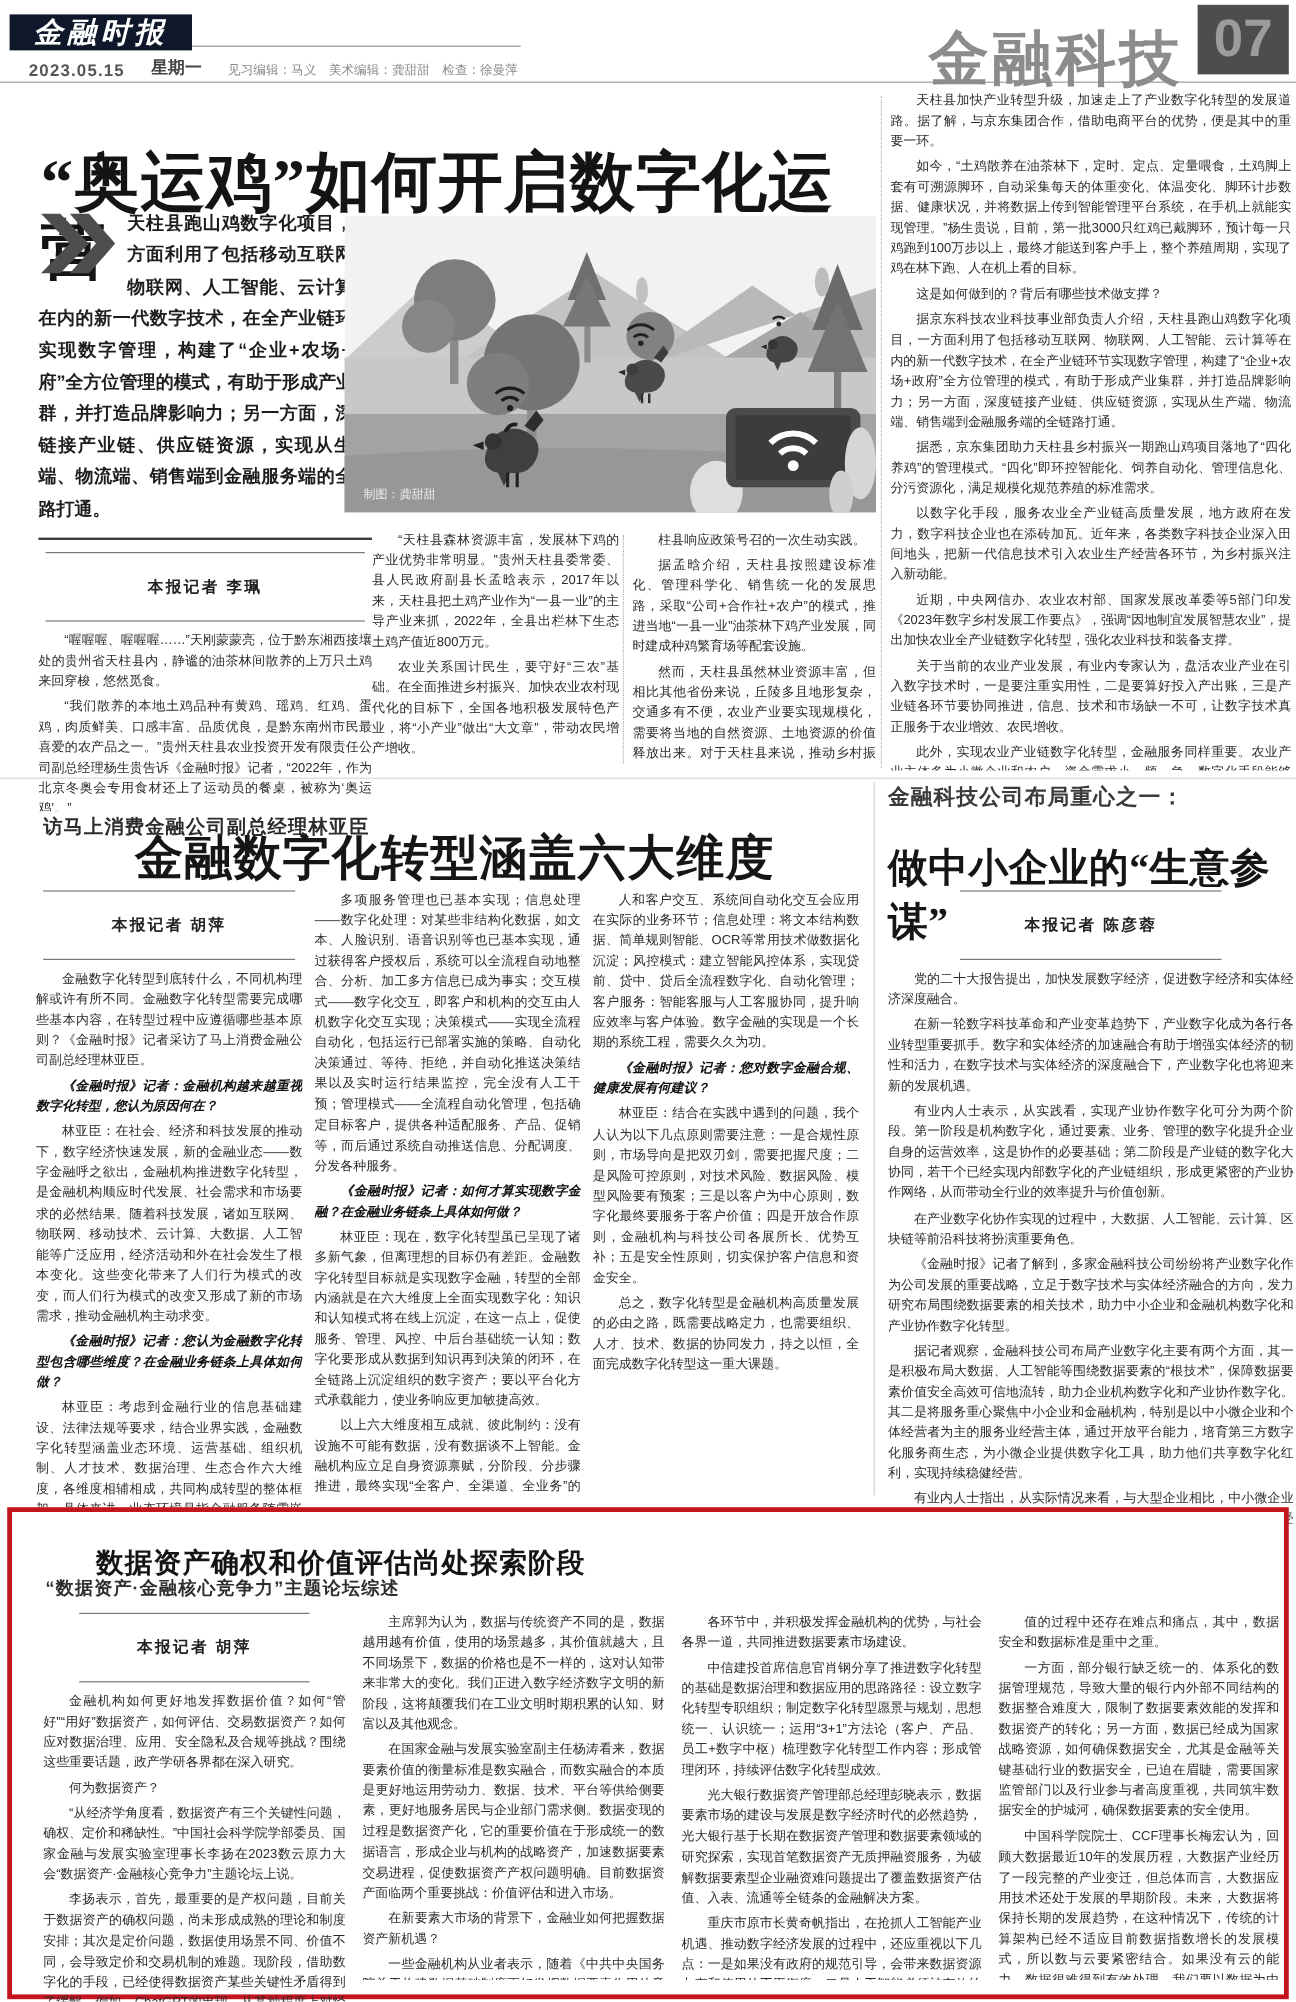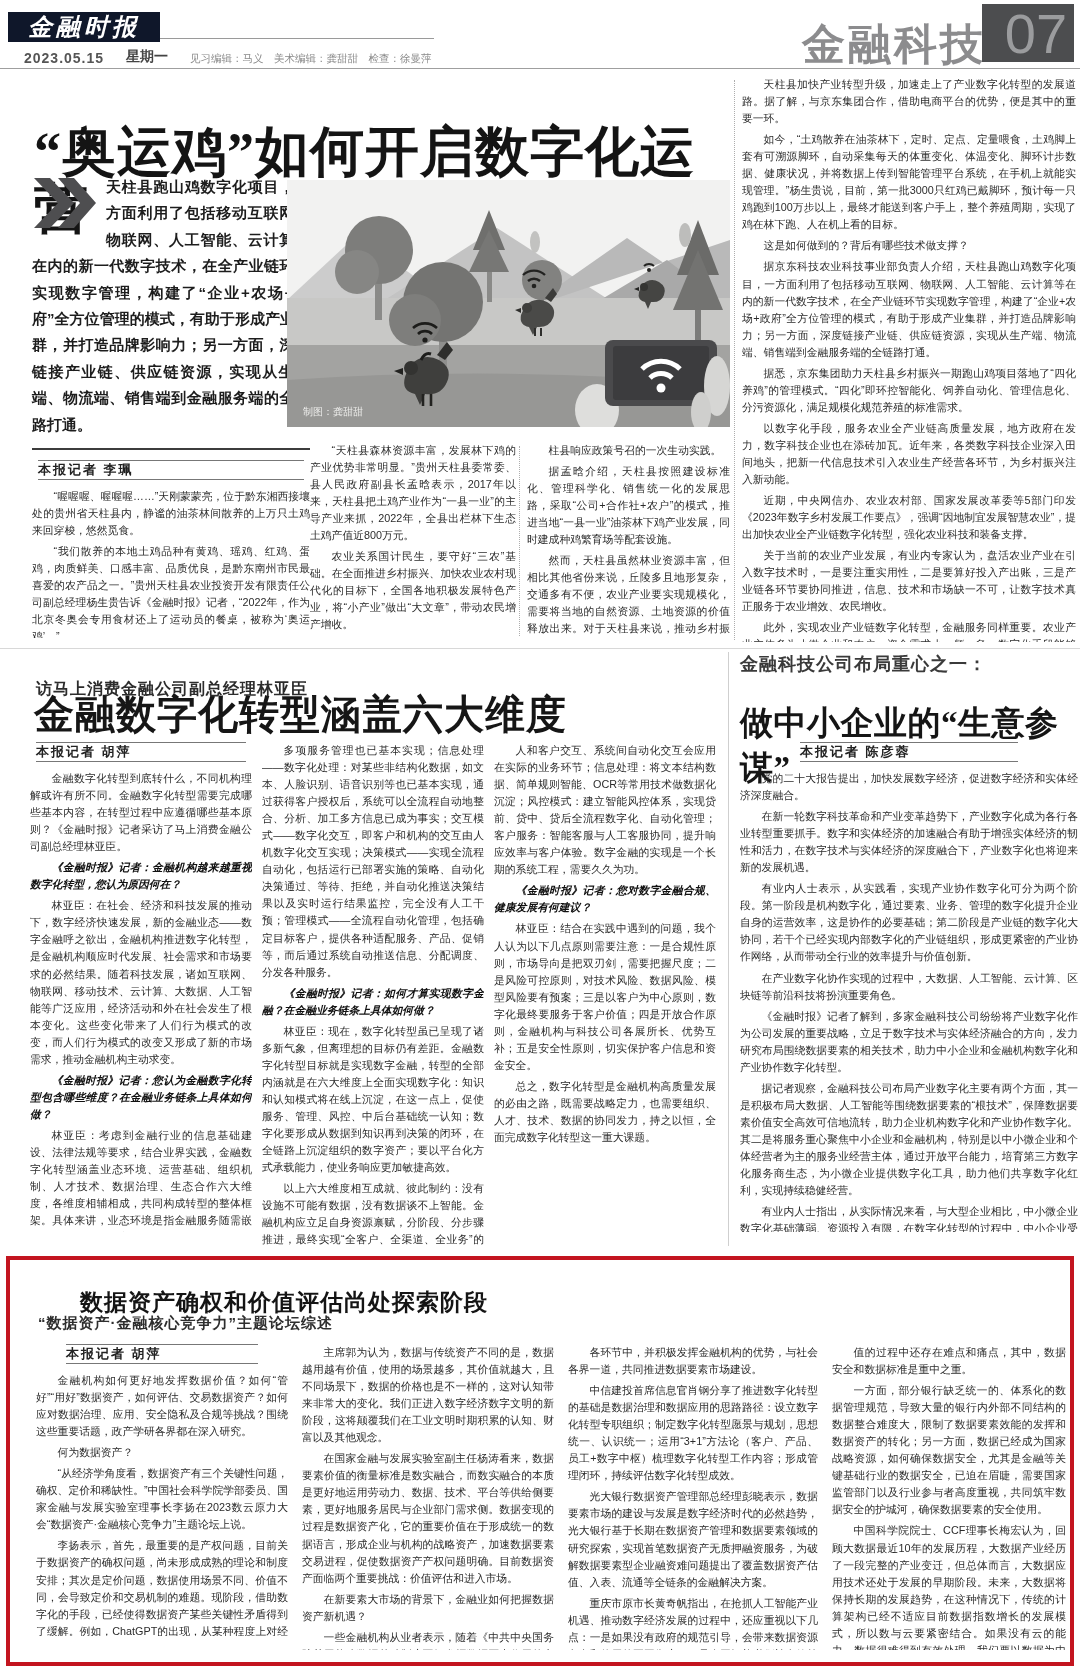--- a/index.html
+++ b/index.html
@@ -10,38 +10,38 @@
   .logo-block{left:8px;top:12px;width:152px;height:30px;background:#0f172a;color:#fff;
     display:flex;align-items:center;justify-content:center;
     font-family:"Liberation Serif","DejaVu Serif",serif;font-style:italic;font-weight:700;
     font-size:24px;letter-spacing:4px;}
   .logo-rule{left:160px;top:38px;width:274px;height:1px;background:#9a9a9a;}
   .date-row{left:24px;top:48px;width:700px;font-size:14px;color:#555;display:flex;align-items:flex-end;gap:22px;}
   .date-row .d{letter-spacing:1px;font-weight:600;}
   .date-row .w{font-weight:700;color:#444;}
   .date-row .e{font-size:10.5px;color:#8a8a8a;}
   .head-hr{left:0;top:68px;width:1080px;height:1px;background:#9f9f9f;}
-  .section-title{right:94px;top:16px;font-size:43px;font-weight:700;color:#8c8c8e;letter-spacing:3px;}
+  .section-title{right:94px;top:16px;font-size:50px;font-weight:700;color:#8c8c8e;letter-spacing:3px;}
   .page-box{right:6px;top:4px;width:76px;height:58px;background:#4c4d4f;display:flex;
-    align-items:center;justify-content:center;font-size:56px;font-weight:400;color:#9b9c9e;padding-left:16px;}
+    align-items:center;justify-content:center;font-size:44px;font-weight:700;color:#9b9c9e;}
   
   .serif{font-family:"Liberation Serif","DejaVu Serif",serif;}
   .hl-main{left:34px;top:88px;width:700px;font-size:54px;font-weight:800;color:#141414;letter-spacing:1px;line-height:1.05;}
-  .hl-mid{left:34px;top:654px;width:690px;font-size:40px;font-weight:800;color:#161616;letter-spacing:1px;}
+  .hl-mid{left:34px;top:654px;width:690px;font-size:40px;font-weight:800;color:#161616;letter-spacing:1px;text-align:center;}
   .hl-sub{left:36px;top:679px;font-size:16px;font-weight:700;color:#2c2c2c;letter-spacing:1px;}
   .kicker{left:740px;top:652px;font-size:18px;font-weight:700;color:#3a3a3a;letter-spacing:1px;}
   .hl-right{left:740px;top:674px;width:340px;font-size:33px;font-weight:800;color:#151515;letter-spacing:.5px;}
   .hl-forum{left:36px;top:1268px;width:900px;font-size:23px;font-weight:800;color:#141414;letter-spacing:1px;margin-left:44px;}
   .forum-sub{left:38px;top:1314px;font-size:15px;font-weight:700;color:#2e2e2e;letter-spacing:1px;}
   
   .col{overflow:hidden;text-align:justify;}
   .para{margin:0 0 4px 0;font-size:10.8px;line-height:1.58;text-indent:2em;color:#2b2b2b;}
   .para.bold{font-weight:700;font-style:italic;color:#111;}
-  .byline{border-top:1px solid #777;border-bottom:1px solid #777;padding:0 0;margin:0 6px 8px 6px;
-    font-size:13px;font-weight:700;color:#222;letter-spacing:2px;}
+  .byline{border-top:1px solid #777;border-bottom:1px solid #777;padding:19px 0;margin:0 6px 8px 6px;
+    text-align:center;font-size:13px;font-weight:700;color:#222;letter-spacing:2px;}
   .lead-block{padding:2px 0 10px 0;border-bottom:2.5px solid #3c3c3c;min-height:248px;}
   .lead-text{font-size:15px;line-height:1.76;font-weight:600;color:#1d1d1d;text-align:justify;margin:0;}
   .chev{float:left;margin:4px 10px 4px 2px;}
   .vrule-dot{width:0;border-left:1px dotted #adadad;}
   .vrule{width:0;border-left:1px solid #cfcfcf;}
   .hrule{height:1px;background:#d8d8d8;}
   
   .illus{left:287px;top:180px;width:443px;height:247px;}
   
   .red-box{left:6px;top:1256px;width:1060px;height:402px;border:4px solid #c3151f;background:#fff;}

